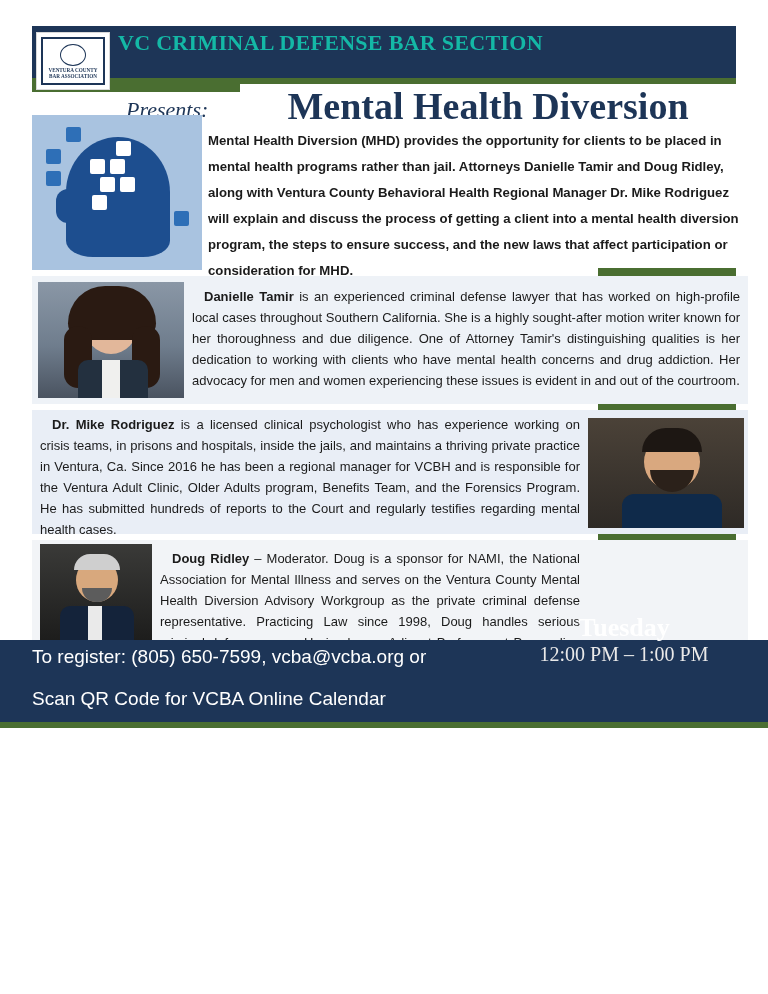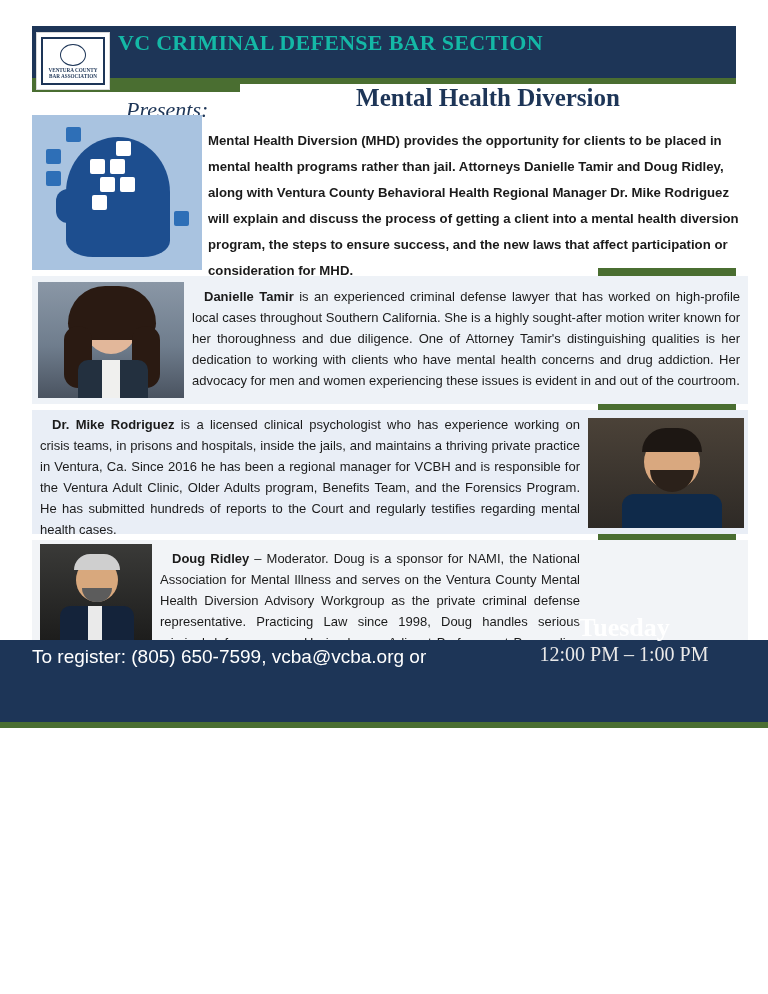--- a/index.html
+++ b/index.html
@@ -58,21 +58,21 @@
 
   
   .headline-wrap {
     position:absolute; left:240px; top:84px; width:496px; height:42px;
     background:#ffffff;
   }
   .headline {
     position:absolute; left:248px; top:84px; width:480px;
     text-align:center;
     font-family:"Liberation Serif", serif; font-weight:bold;
-    font-size:25px; color:#1d3557; white-space:nowrap;
+    font-size:38px; color:#1d3557; white-space:nowrap;
   }
 
   
   .intro-box {
     position:absolute; left:202px; top:124px; width:546px; height:144px;
     background:#ffffff;
   }
   .intro-text {
     position:absolute; left:208px; top:128px; width:534px;
     font-size:13.2px; line-height:26px; color:#1b1b1b; text-align:left;font-weight:bold;
@@ -257,20 +257,21 @@
     <div style="position:absolute;left:42px;top:44px;width:30px;height:14px;border-radius:0 0 16px 16px;background:#5c5c5c;"></div>
     <div style="position:absolute;left:20px;top:62px;width:74px;height:34px;background:#14233a;border-radius:10px 10px 0 0;"></div>
     <div style="position:absolute;left:48px;top:62px;width:14px;height:34px;background:#eaeaea;"></div>
   </div>
   <div class="s3-text">
     <span class="bold">Doug Ridley</span><span> – Moderator. Doug is a sponsor for NAMI, the National Association for Mental Illness and serves on the Ventura County Mental Health Diversion Advisory Workgroup as the private criminal defense representative. Practicing Law since 1998, Doug handles serious criminal defense cases. He is also an Adjunct Professor at Pepperdine School of Law teaching Criminal Trial Preparation and Settlement and Police Practices.</span>
   </div>
 
   <div class="navy">
     <div class="l1">To register: (805) 650-7599, vcba@vcba.org or</div>
+    <div class="l2">Scan QR Code for VCBA Online Calendar</div>
   </div>
 
   <div class="date-wrap">
     <div class="date-tues">Tuesday</div>
     <div class="date-time">12:00 PM – 1:00 PM</div>
   </div>
 
   <div class="greenrule"></div>
 
   <div class="form">

